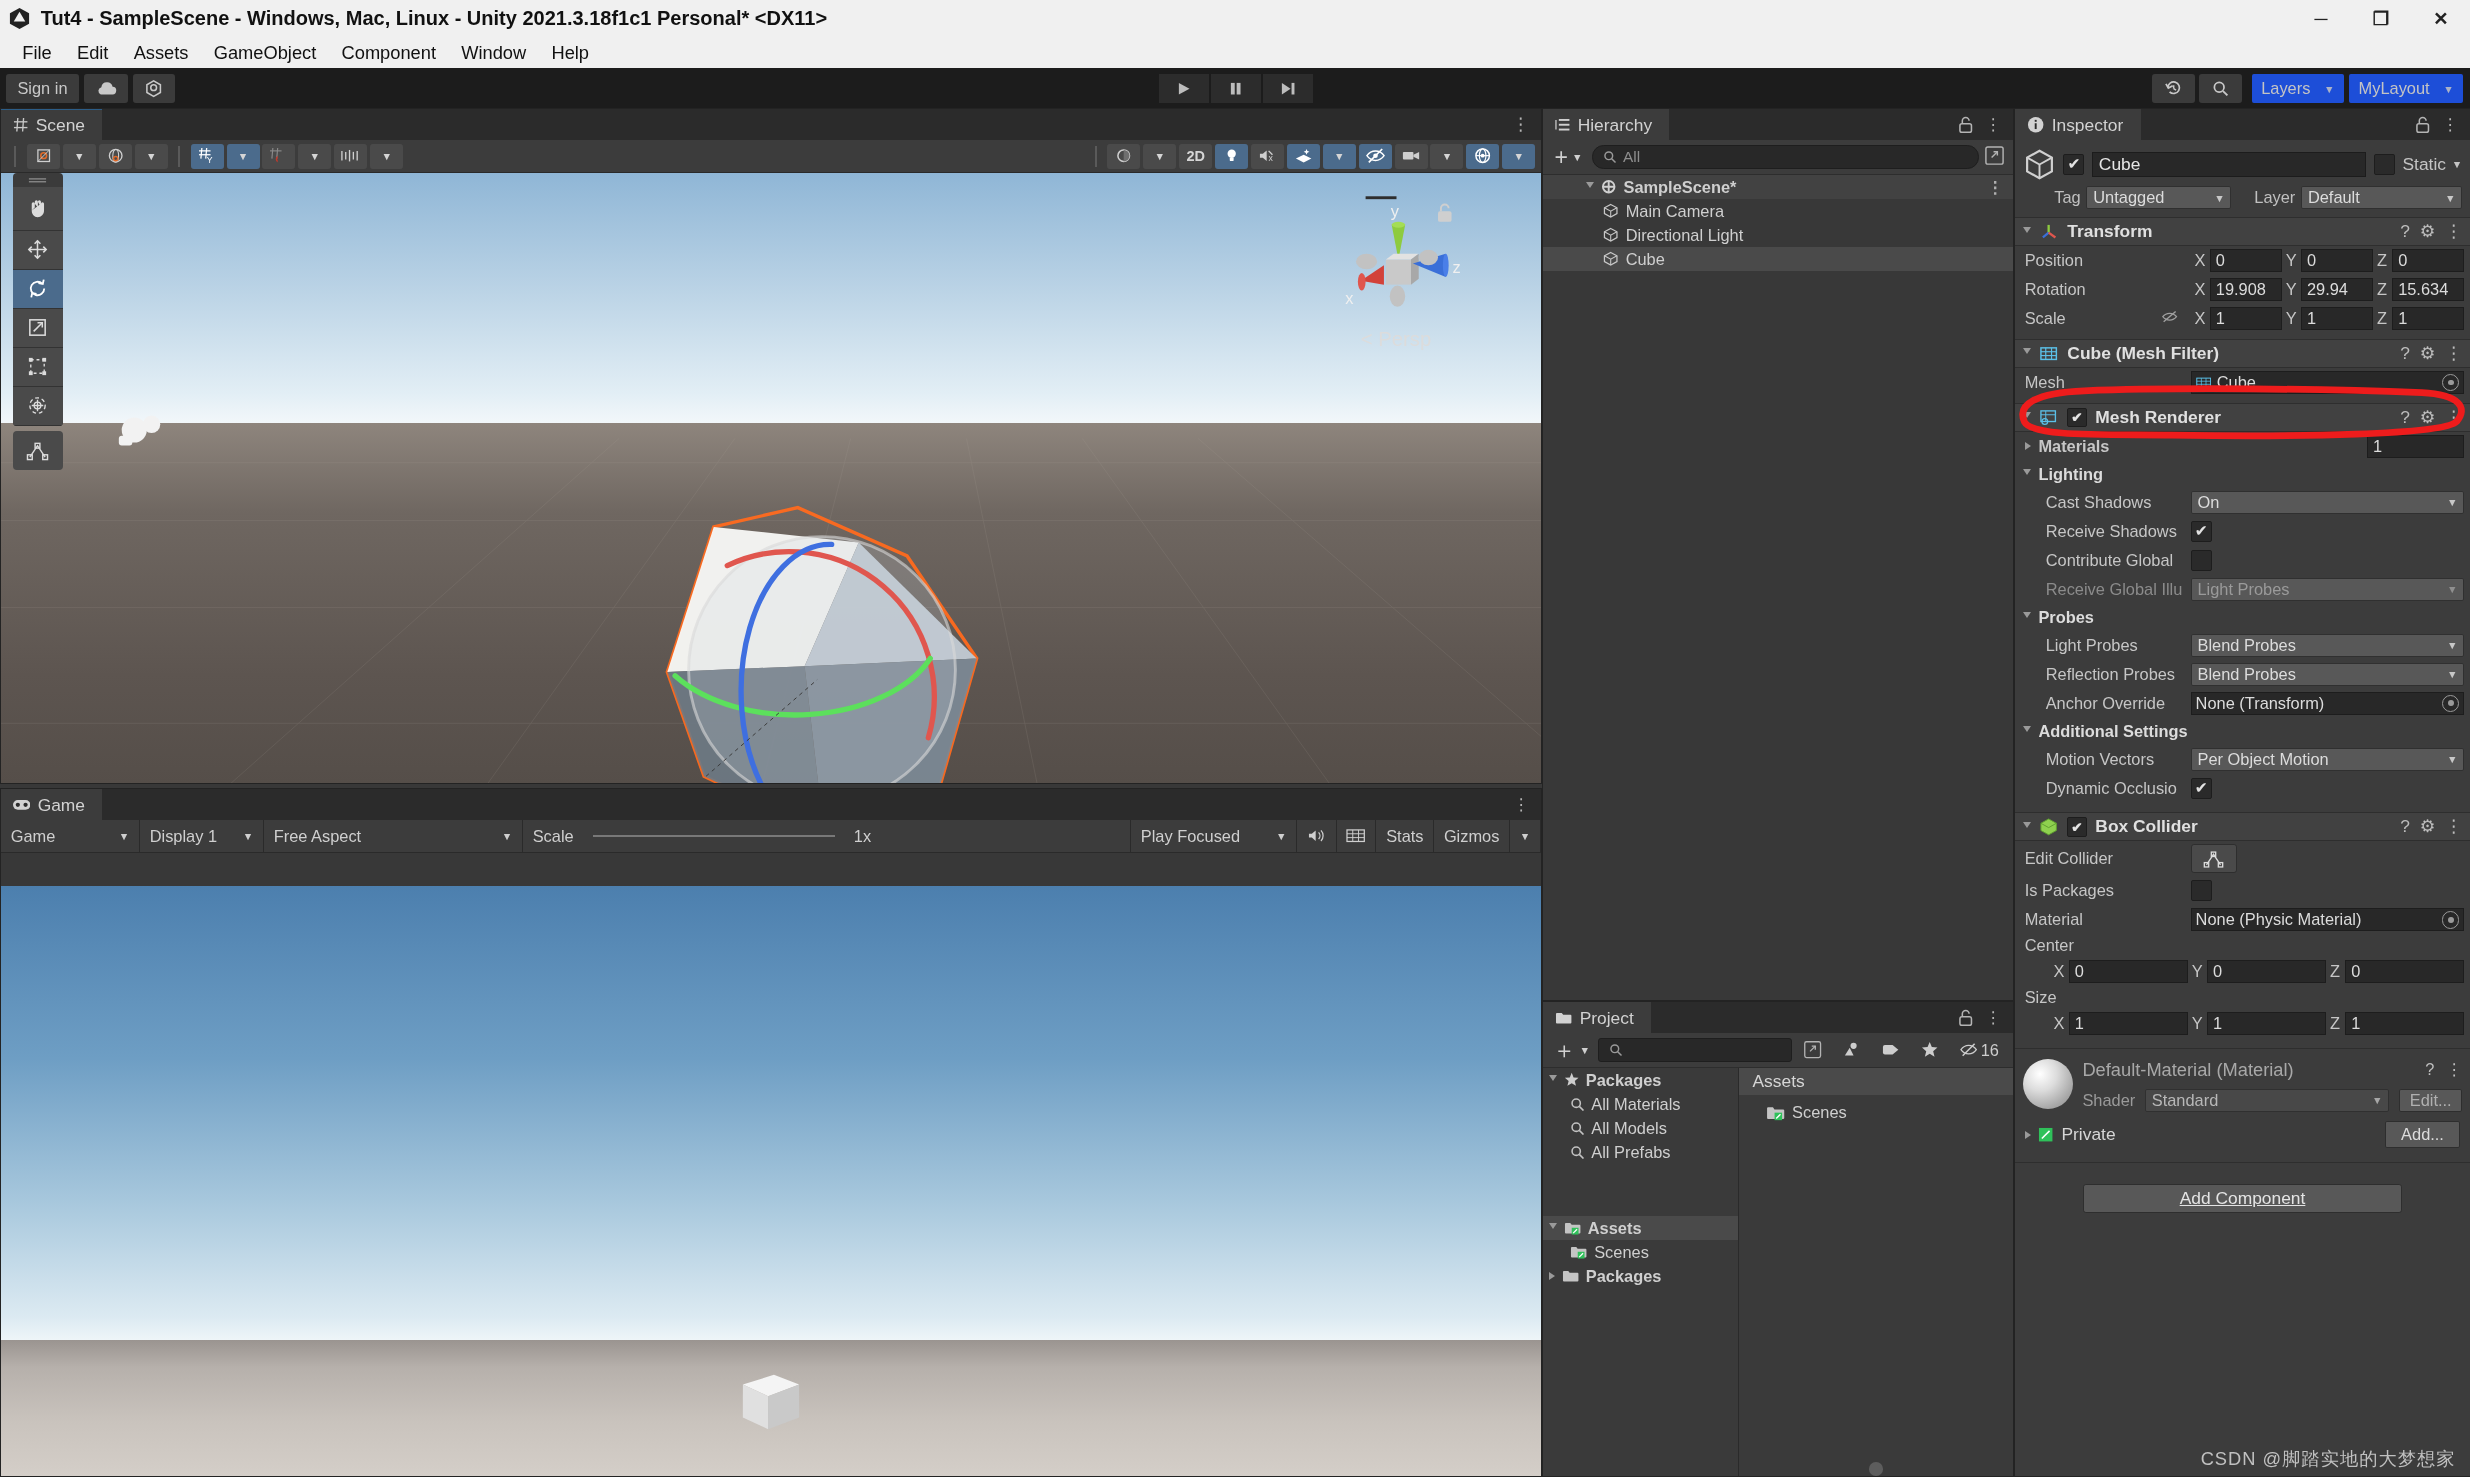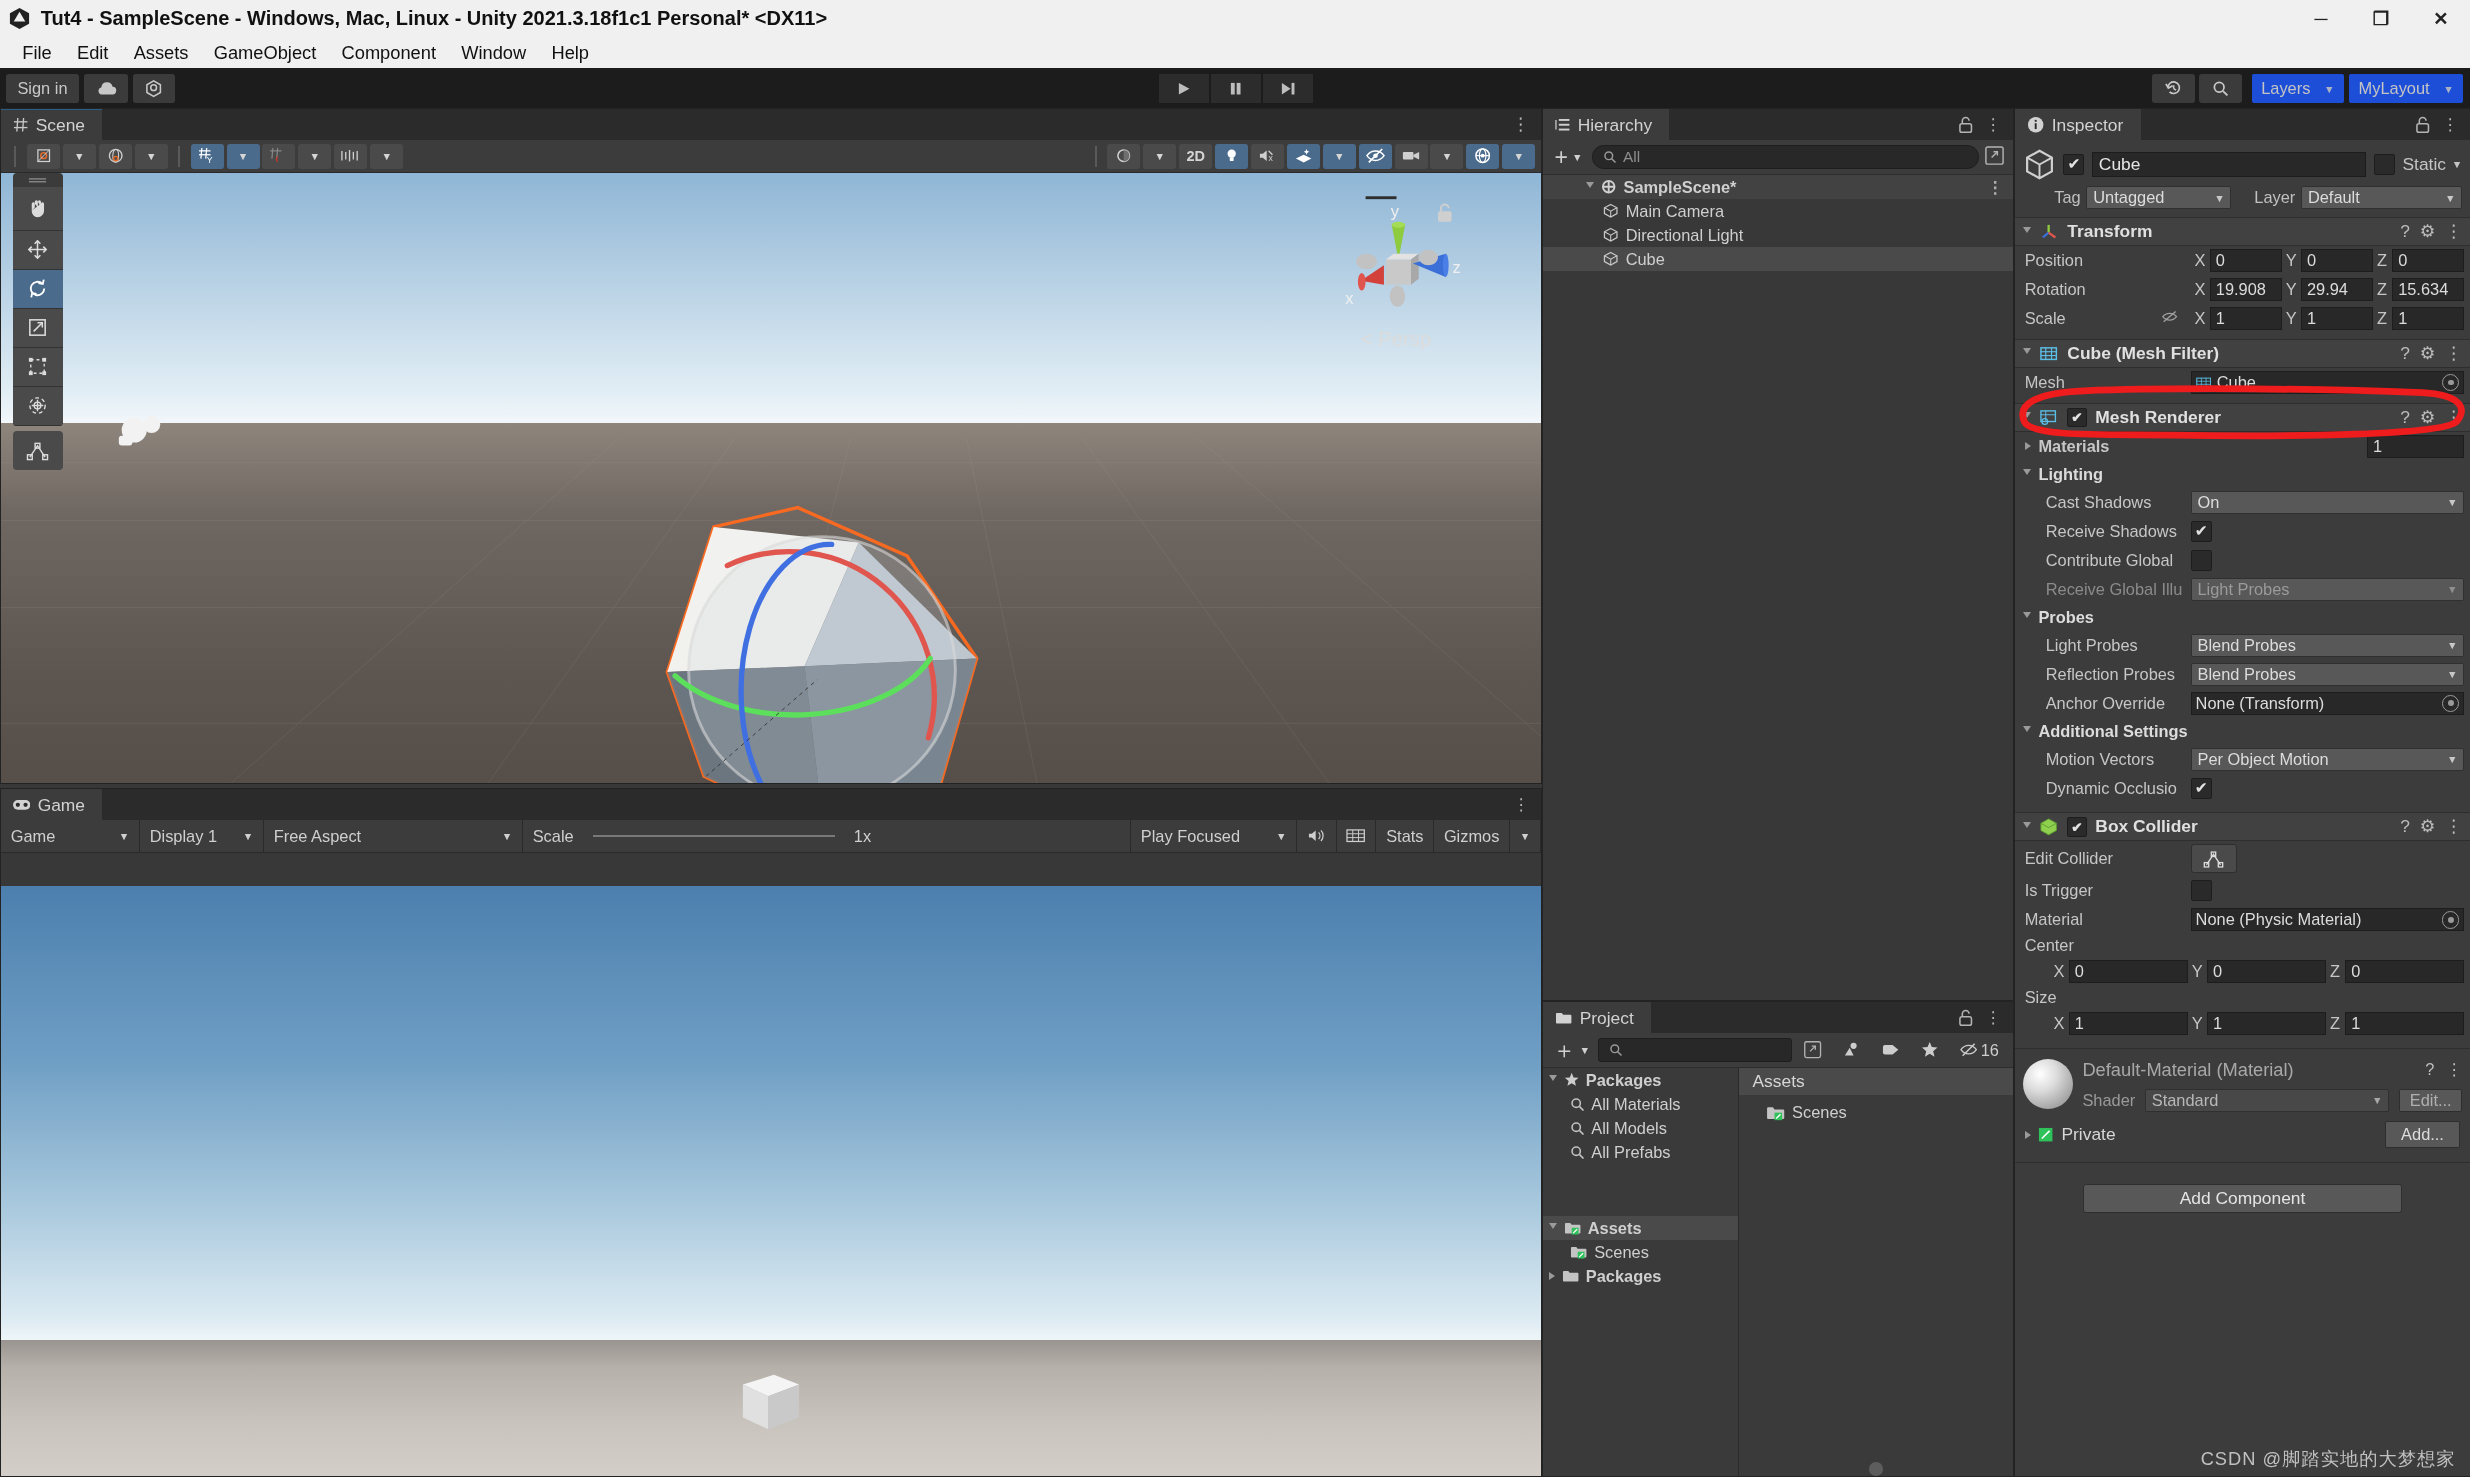--- a/index.html
+++ b/index.html
@@ -195,21 +195,21 @@
   .objfield {
     background: #282828; border: 1px solid #1d1d1d; height: 23px; flex: 1;
     display: flex; align-items: center; gap: 5.8px; padding: 0 3.9px; color: #dcdcdc; font-size: 16.4px;
   }
   .objfield .picker { margin-left: auto; width: 17.4px; height: 17.4px; border-radius: 8.7px; border: 1.9px solid #9a9a9a; display:flex;align-items:center;justify-content:center; }
   .objfield .picker::after { content:''; width:5.8px;height:5.8px;border-radius:2.9px;background:#9a9a9a; }
   .sub-hdr { display: flex; align-items: center; gap: 7.7px; height: 27px; padding-left: 7.7px; font-size: 16.4px; color: #dcdcdc; font-weight: bold; }
   .add-comp-btn {
     width: 319px; height: 29px; margin: 21px auto 0; background: #585858;
     border: 1px solid #2e2e2e; border-radius: 2.9px; display: flex;
-    align-items: center; justify-content: center; color: #e4e4e4; font-size: 17.4px;
+    align-items: center; justify-content: center; color: #e4e4e4; font-size: 17.4px; text-decoration: underline;
   }
   .mat-block { padding: 9.7px 7.7px; border-top: 1px solid #2e2e2e; display: flex; gap: 9.7px; }
   .mat-sphere {
     width: 50px; height: 50px; border-radius: 25px; flex: none;
     background: radial-gradient(circle at 34% 30%, #ffffff 0%, #dcdcdc 35%, #a8a8a8 72%, #8a8a8a 100%);
   }
   .small-btn { background: #585858; border: 1px solid #2e2e2e; border-radius: 1.9px; height: 23px; padding: 0 9.7px; display: flex; align-items: center; color: #dcdcdc; font-size: 16.4px; }
   .watermark {
     position: absolute; right: 15.4px; bottom: 5.8px; color: #cfcfcf;
     font-size: 18.3px; opacity: .9; letter-spacing: 1px;
@@ -1116,21 +1116,21 @@
         <div style="width:46px;height:29px;background:#4a4a4a;border:1px solid #2e2e2e;border-radius:2.9px;display:flex;align-items:center;justify-content:center">
           <svg width="21" height="19.3" viewBox="0 0 24 22">
               <path d="M4 18 L12 6 L20 18" fill="none" stroke="#dcdcdc" stroke-width="1.5"></path>
               <rect x="1.5" y="15.5" width="5" height="5" fill="none" stroke="#dcdcdc" stroke-width="1.5"></rect>
               <rect x="17.5" y="15.5" width="5" height="5" fill="none" stroke="#dcdcdc" stroke-width="1.5"></rect>
               <rect x="9.5" y="3.5" width="5" height="5" fill="none" stroke="#dcdcdc" stroke-width="1.5"></rect>
             </svg>
         </div>
       </div>
       <div class="prow">
-        <span class="plabel">Is Trigger</span>
+        <span class="plabel">Is Packages</span>
         <div class="chk"></div>
       </div>
       <div class="prow">
         <span class="plabel">Material</span>
         <div class="objfield">
           <span>None (Physic Material)</span>
           <span class="picker"></span>
         </div>
       </div>
       <div class="prow" style="height:23px">

